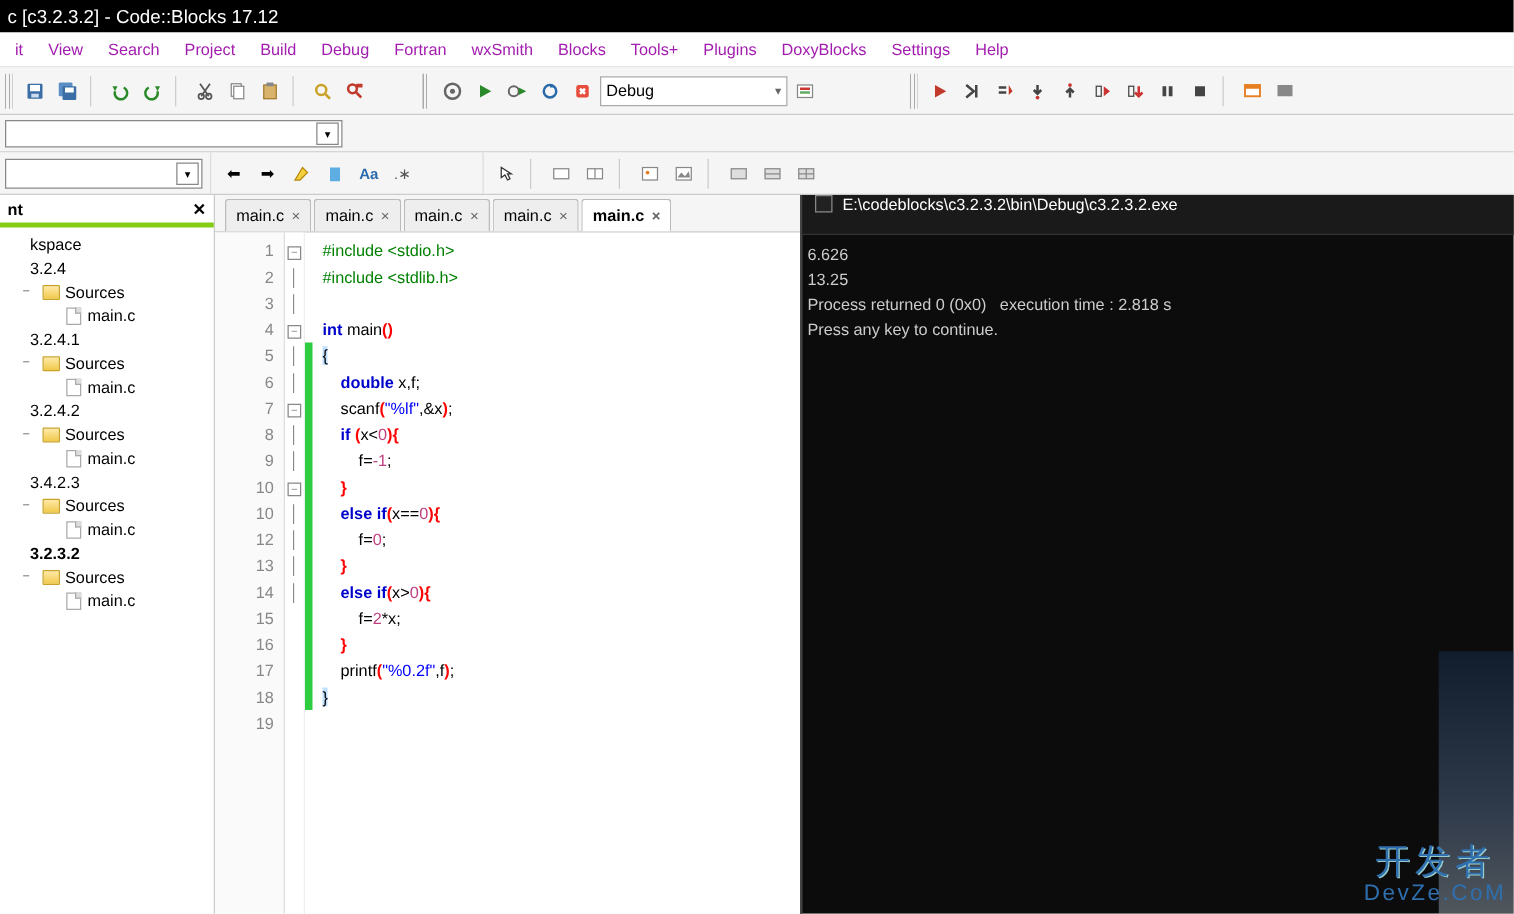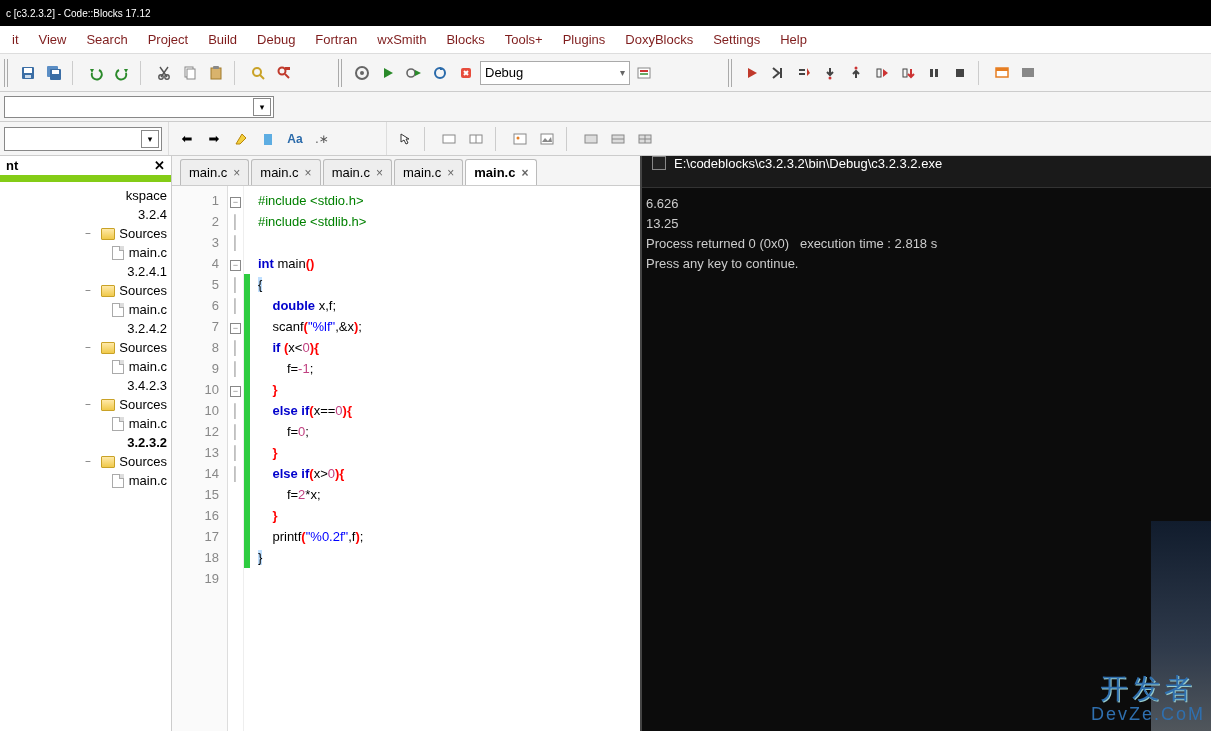--- a/index.html
+++ b/index.html
@@ -1,50 +1,50 @@
 <!DOCTYPE html>
 <html><head>
 <meta charset="utf-8">
 <style>
 * { margin: 0; padding: 0; box-sizing: border-box; font-family: "Segoe UI", Tahoma, sans-serif; font-size: 13px; }
 body { background: #fff; width: 1211px; height: 731px; overflow: hidden; position: relative; }
 
 .titlebar { background: #000; color: #fff; height: 26px; display: flex; align-items: center; padding: 0 6px; }
-.titlebar-text { font-size: 10px; }
+.titlebar-text { font-size: 15px; }
 
 .menubar { background: #fff; height: 28px; display: flex; align-items: center; border-bottom: 1px solid #ddd; padding-left: 2px; }
-.menubar .mitem { padding: 4px 10px; color: #7f1d1d; cursor: default; }
+.menubar .mitem { padding: 4px 10px; color: #a21caf; cursor: default; }
 
 .toolbars { background: #f5f5f5; height: 38px; display: flex; align-items: center; border-bottom: 1px solid #ccc; gap: 2px; padding: 0 4px; }
 .tbtn { width: 24px; height: 24px; display: inline-flex; align-items: center; justify-content: center; border: 1px solid transparent; border-radius: 2px; cursor: default; }
 .tsep { width: 6px; height: 24px; border-left: 1px solid #ccc; margin: 0 4px; }
 .tbgrip { width: 6px; height: 28px; background: repeating-linear-gradient(90deg, #aaa 0 1px, transparent 1px 3px); margin-right: 4px; }
 .build-combo { width: 150px; height: 24px; border: 1px solid #aaa; background: #fff; padding: 0 4px; display: flex; align-items: center; justify-content: space-between; }
 .build-combo .arrow { color: #666; font-size: 10px; }
 
 .secondbar { background: #f5f5f5; height: 30px; border-bottom: 1px solid #ccc; display: flex; align-items: center; }
 .secondbar .combo { width: 270px; height: 22px; border: 1px solid #888; background: #fff; margin-left: 4px; display:flex; align-items:center; justify-content:flex-end; padding-right:2px;}
 .secondbar .combo .dd { width:18px; height:18px; border:1px solid #888; display:flex; align-items:center; justify-content:center; font-size:9px;}
 
 .thirdbar { background: #f5f5f5; height: 34px; border-bottom: 1px solid #ccc; display:flex; align-items:center; gap:6px; padding-left:4px;}
 .thirdbar .tbgroup { display:flex; align-items:center; gap:3px; padding:0 6px; border-left:1px solid #ddd; height:100%;}
 .thirdbar .combo2 { width: 158px; height: 24px; border: 1px solid #888; background: #fff; display:flex; align-items:center; justify-content:flex-end; padding-right:2px;}
 .thirdbar .combo2 .dd { width:18px; height:18px; border:1px solid #888; display:flex; align-items:center; justify-content:center; font-size:9px;}
 
 .main { display: flex; height: calc(731px - 26px - 28px - 38px - 30px - 34px); position:relative; }
 
 .sidebar { width: 172px; border-right: 1px solid #ccc; background: #fff; display:flex; flex-direction:column; }
-.sidebar-title { height: 26px; display:flex; align-items:center; justify-content:space-between; padding:0 6px; border-bottom:7px solid #84cc16; font-weight:600;}
+.sidebar-title { height: 26px; display:flex; align-items:center; justify-content:space-between; padding:0 6px; border-bottom:4px solid #84cc16; font-weight:600;}
 .sidebar-title .x { font-weight:bold; cursor:default; }
 .sidebar-tabs { height: 28px; display:flex; border-bottom:1px solid #ccc; }
 .sidebar-tabs .stab { padding:4px 8px; border-right:1px solid #ccc; background:#f0f0f0; cursor:default; }
 .sidebar-tabs .stab.active { background:#fff; border-bottom:1px solid #fff; margin-bottom:-1px; }
 .sidebar-tabs .stab-arrow { padding:4px 4px; background:#f0f0f0; border-left:1px solid #ccc; }
 .tree { flex:1; overflow:auto; padding:4px 0; }
-.tree-item { display:flex; align-items:center; padding:2px 4px 2px 8px; gap:4px; cursor:default;justify-content:flex-end; }
+.tree-item { display:flex; align-items:center; padding:2px 4px 2px 8px; gap:4px; cursor:default; }
 .tree-item.indent1 { padding-left: 18px; }
 .tree-item.indent2 { padding-left: 36px; }
 .tree-item.bold { font-weight: bold; }
 .tree-item .expander { width:12px; display:inline-block; color:#666; font-size:10px;}
 .tree-item .ficon { width:14px; height:14px; display:inline-flex; align-items:center; justify-content:center; }
 .folder-ic { width:14px; height:12px; background:linear-gradient(#ffe9a8,#f0c94a); border:1px solid #c9a227; border-radius:1px;}
 .cfile-ic { width:12px; height:14px; background:#fff; border:1px solid #aaa; position:relative;}
 .cfile-ic::after { content:""; position:absolute; right:-1px; top:-1px; width:4px; height:4px; background:#ddd; border-left:1px solid #aaa; border-bottom:1px solid #aaa;}
 
 .editor-area { flex:1; display:flex; flex-direction:column; background:#fff; }

